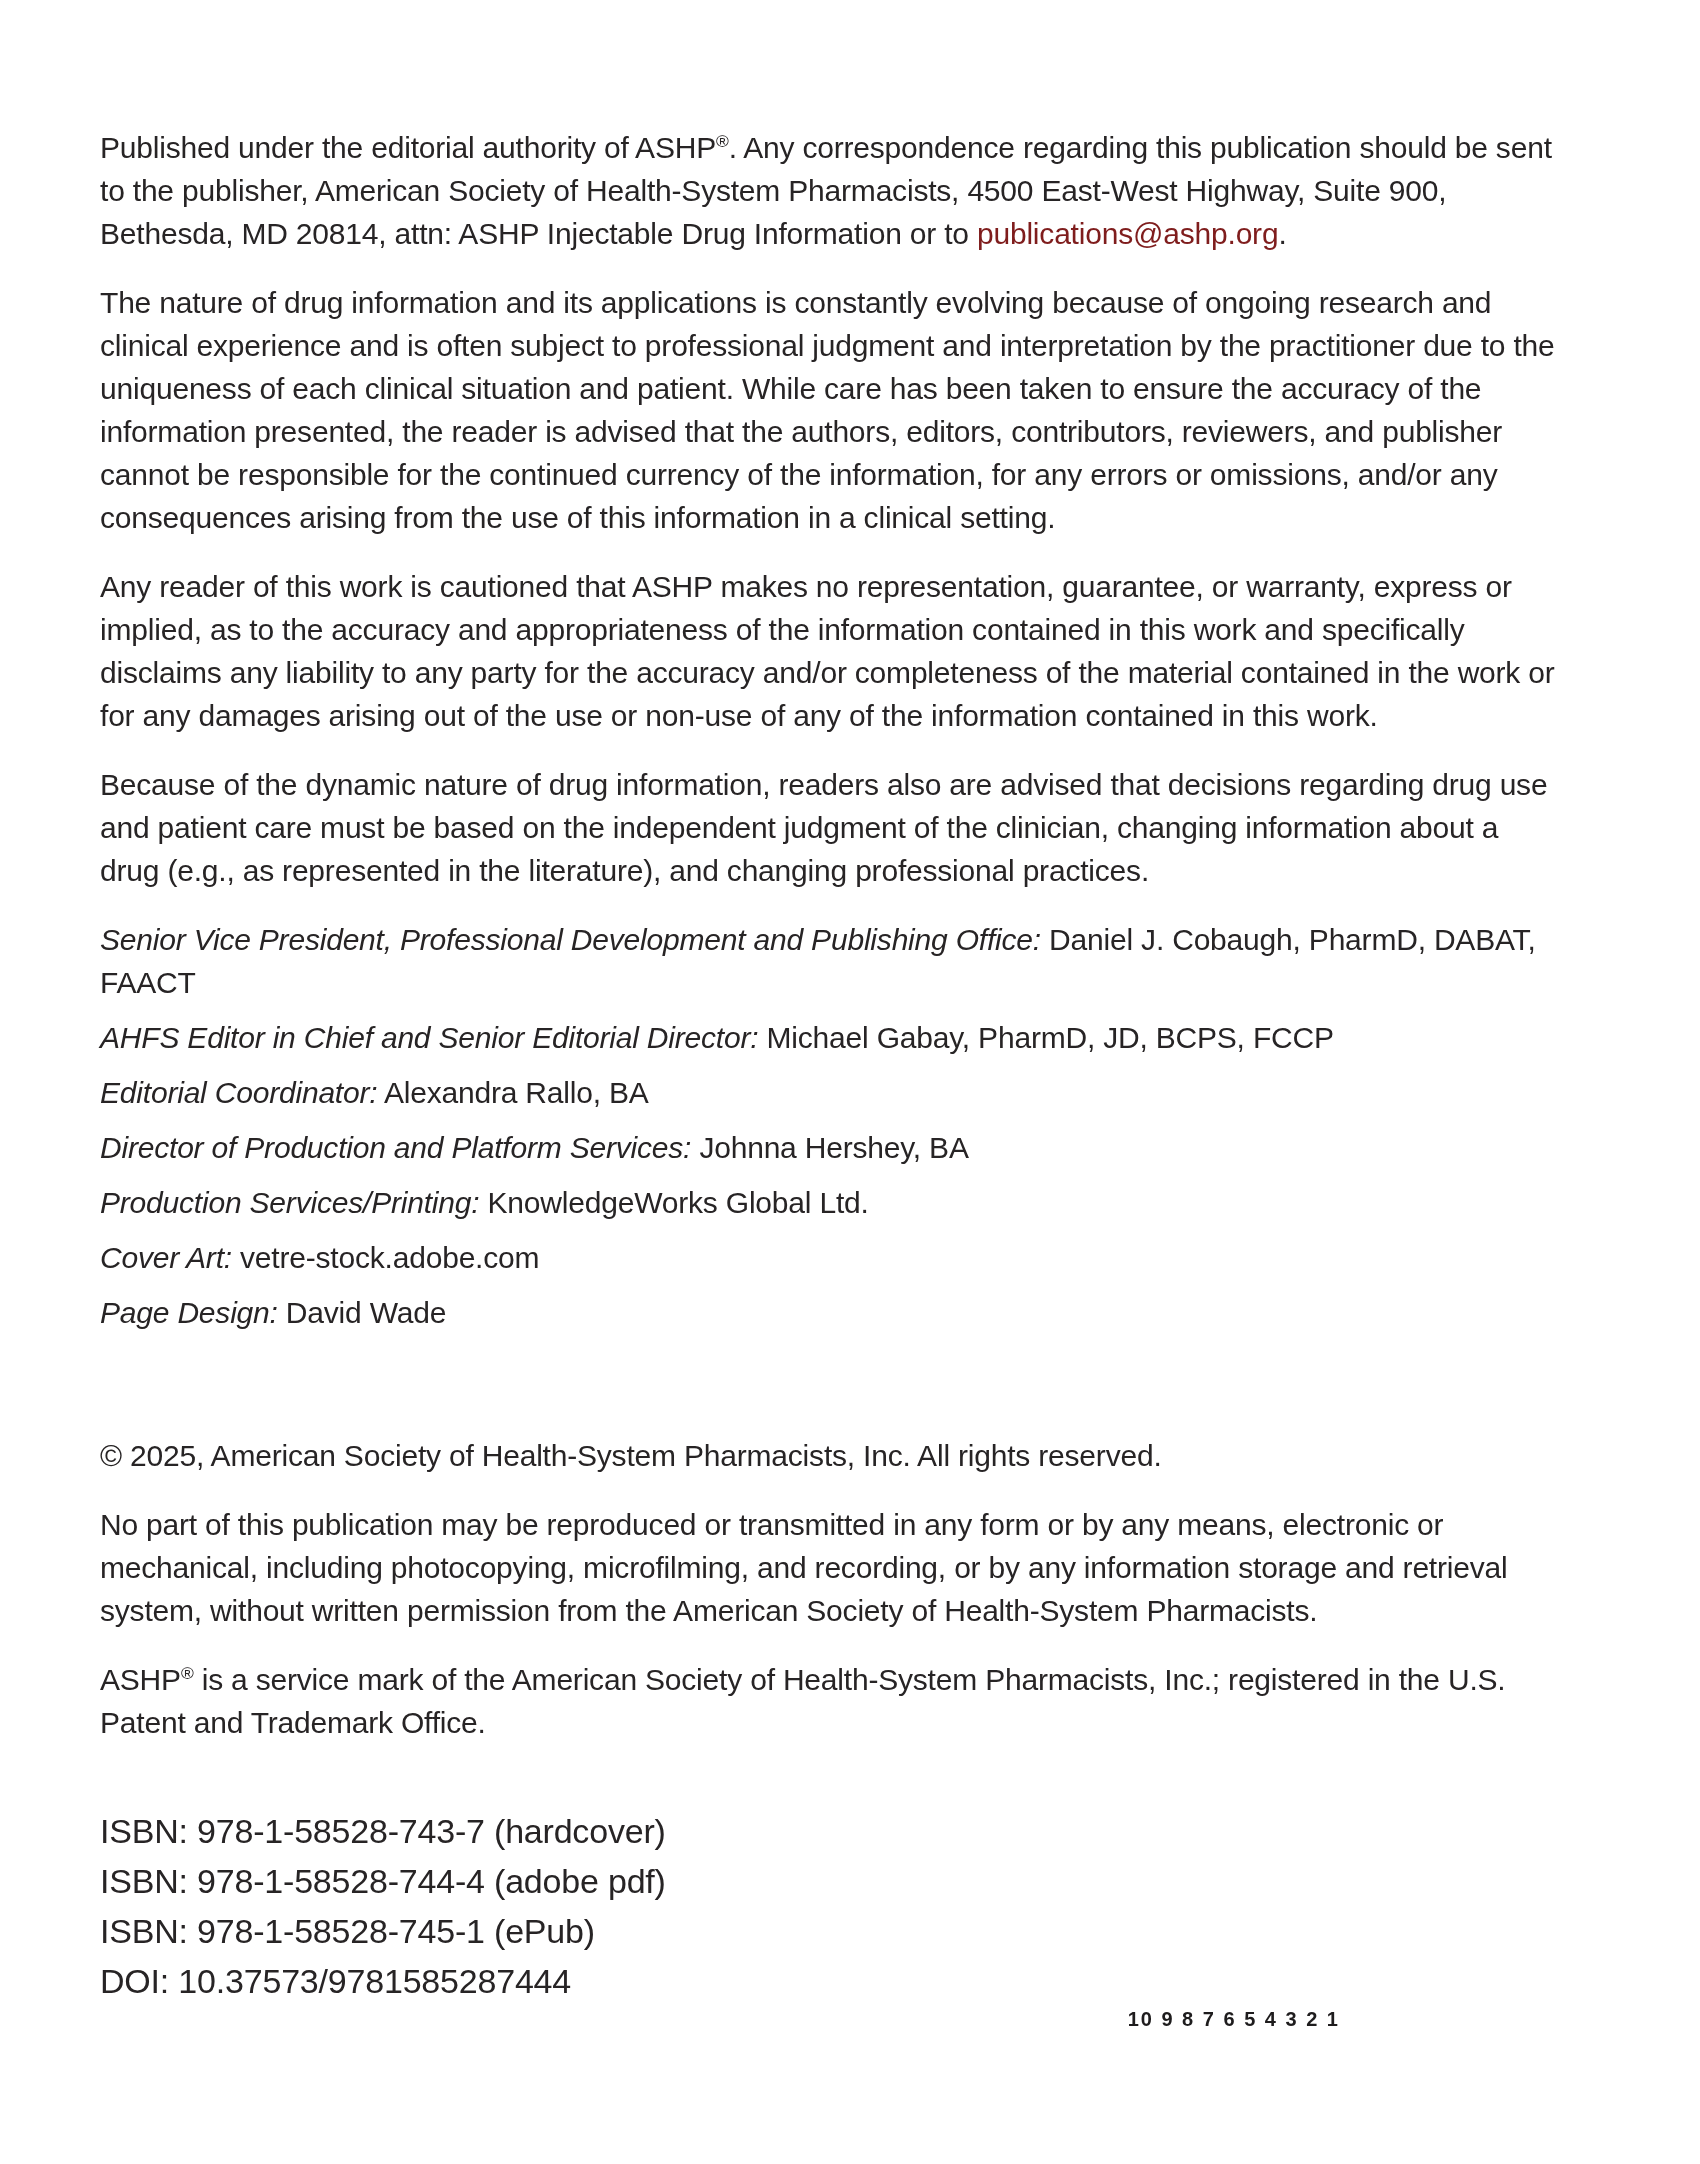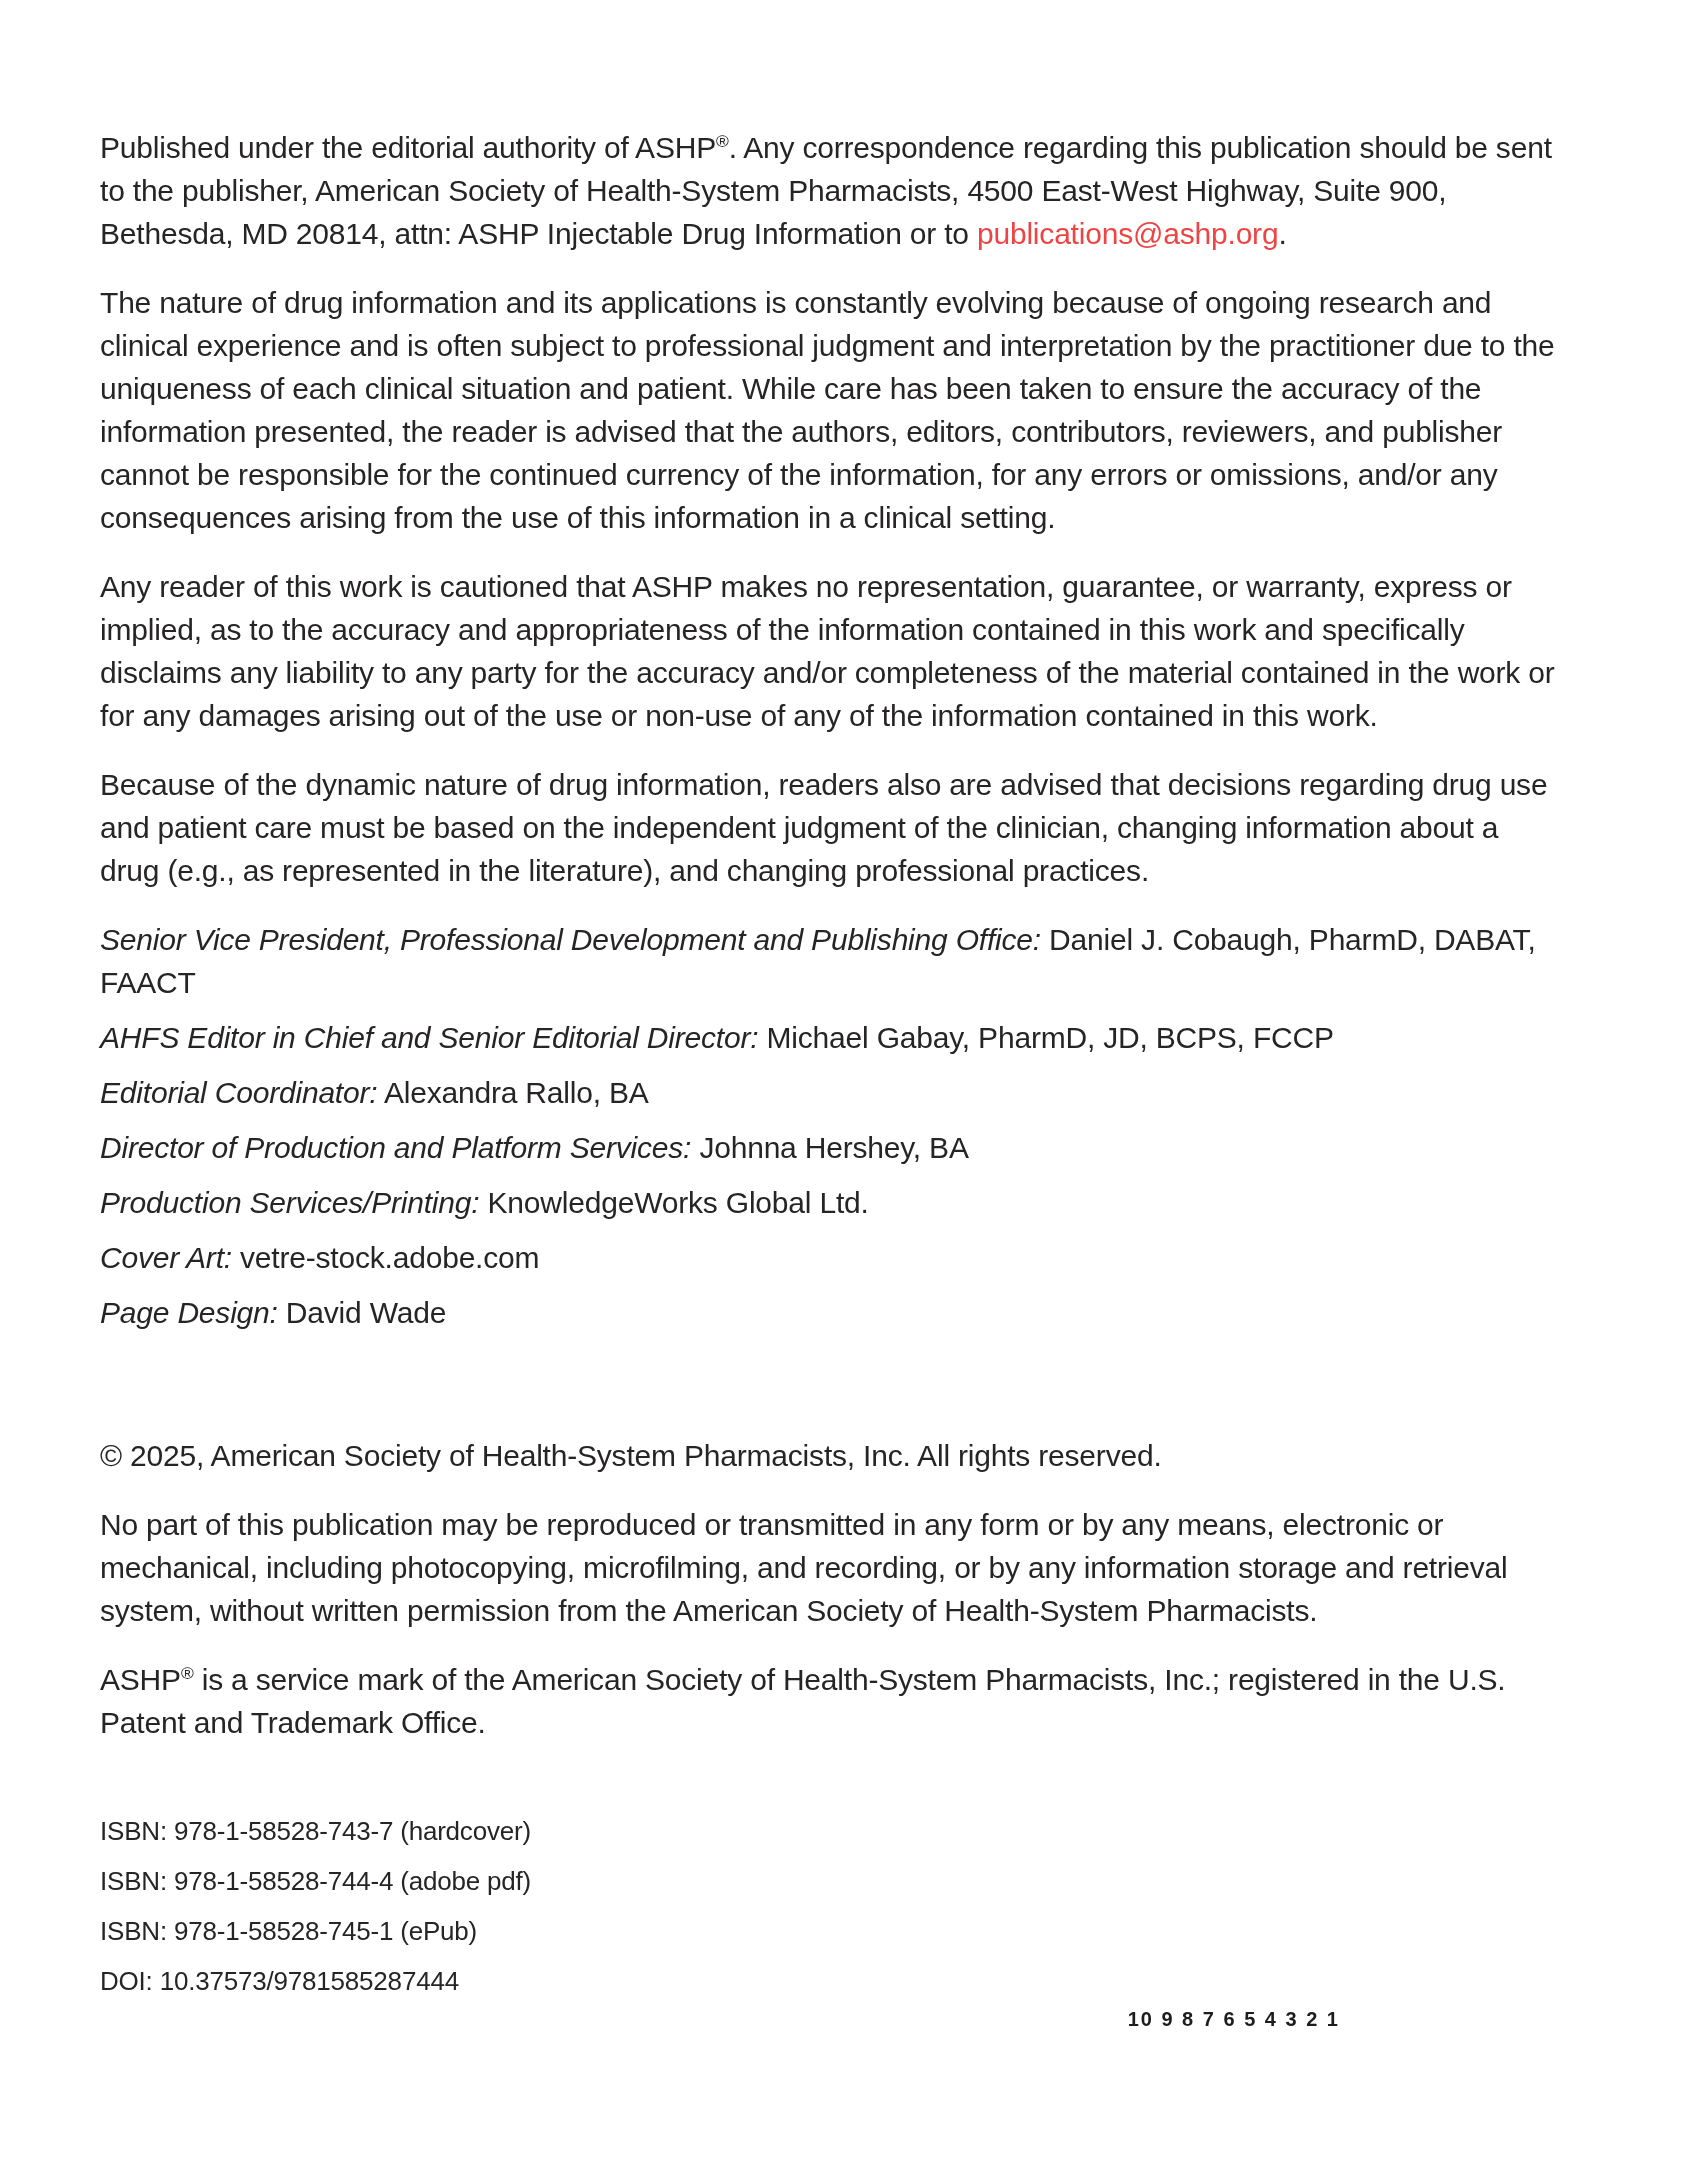--- a/index.html
+++ b/index.html
@@ -19,37 +19,37 @@
     line-height: 43px;
     margin-bottom: 26px;
     letter-spacing: -0.2px;
   }
   sup.reg {
     font-size: 58%;
     vertical-align: super;
     line-height: 0;
   }
   a.email-link {
-    color: #ef4444;
+    color: #7f1d1d;
     text-decoration: none;
     cursor: pointer;
   }
   .credits { margin-top: 0; }
   .credit-line {
     font-size: 30px;
     line-height: 43px;
     margin-bottom: 12px;
     letter-spacing: -0.2px;
   }
   .credit-role { font-style: italic; }
   .credit-name { font-style: normal; }
   .rights-block { margin-top: 100px; }
   .identifier-block { margin-top: 62px; }
   .id-line {
-    font-size: 26px;
+    font-size: 34px;
     line-height: 50px;
     letter-spacing: -0.2px;
     margin-bottom: 0;
   }
   .printers-key-row {
     text-align: right;
     padding-right: 220px;
     margin-top: 2px;
   }
   .printers-key {

